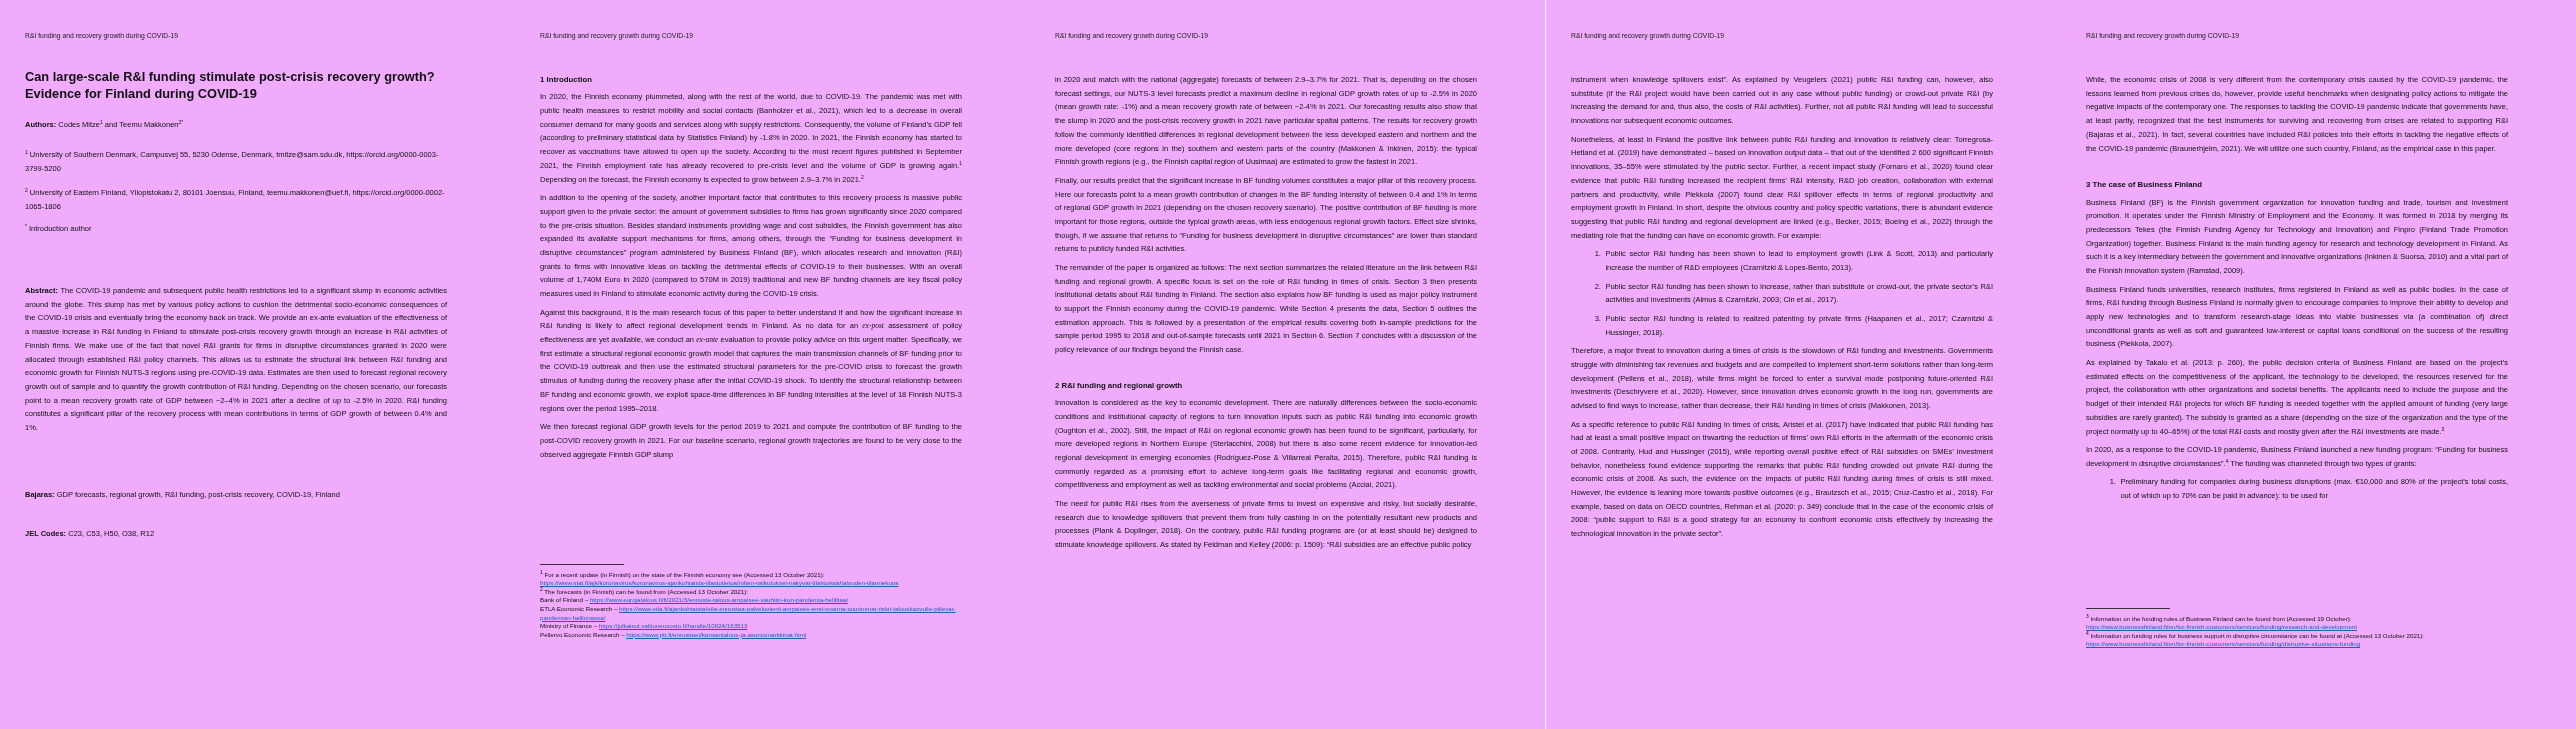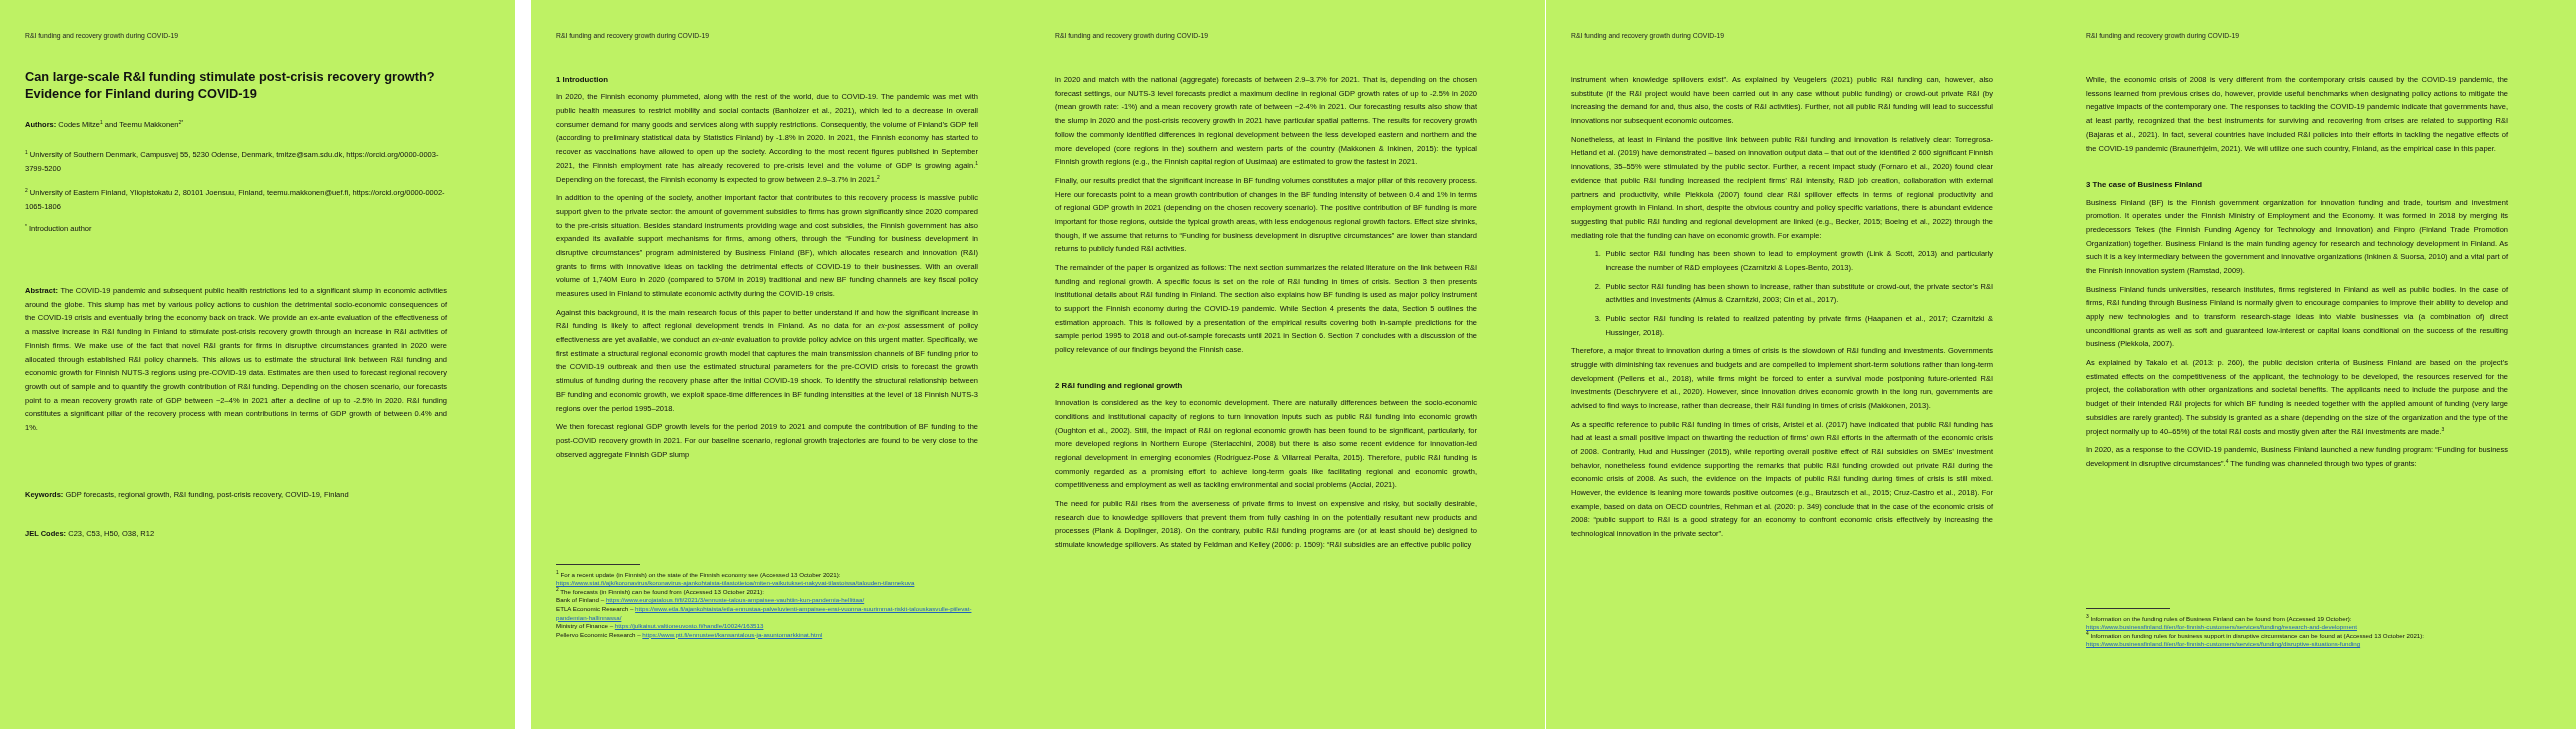--- a/index.html
+++ b/index.html
@@ -1,18 +1,18 @@
 <!DOCTYPE html>
 <html style="font-size:9.7px"><head>
 <meta charset="utf-8">
 <style>
   html, body { margin: 0; padding: 0; background: #ffffff; }
   body { width: 2576px; height: 729px; overflow: hidden; position: relative;
          font-family: "Liberation Sans", sans-serif; color: #111; }
-  .page { position: absolute; top: 0; width: 515px; height: 729px; background: #bef264; }
+  .page { position: absolute; top: 0; width: 515px; height: 729px; background: #f0abfc; }
   .page .inner { position: absolute; left: 25px; width: 422px; top: 0; }
   .running-head { position: absolute; top: 32px; left: 0; font-size: 6.8px; color: #222; white-space: nowrap; }
   .content { position: absolute; left: 0; width: 422px; font-size: 7.5px; line-height: 13.7px; text-align: justify; }
   .content p { margin: 0 0 4.9px 0; }
   .title { font-size: 12.8px; font-weight: bold; line-height: 17px; margin: 0; text-align: left; }
   .section-title { font-weight: bold; font-size: 7.8px; margin: 0 0 3.6px 0; text-align: left; }
   .label { font-weight: bold; }
   .meta { text-align: left; }
   sup { font-size: 4.9px; line-height: 0; vertical-align: super; }
   ol.numbered { margin: 0 0 4.9px 0; padding-left: 32px; }
@@ -49,34 +49,34 @@
       <p><sup>*</sup> <span>Introduction author</span></p>
     </div>
     <div class="content" style="top:284px;">
       <p>
         <span class="label">Abstract:</span>
         <span>The COVID-19 pandemic and subsequent public health restrictions led to a significant slump in economic activities around the globe. This slump has met by various policy actions to cushion the detrimental socio-economic consequences of the COVID-19 crisis and eventually bring the economy back on track. We provide an ex-ante evaluation of the effectiveness of a massive increase in R&amp;I funding in Finland to stimulate post-crisis recovery growth through an increase in R&amp;I activities of Finnish firms. We make use of the fact that novel R&amp;I grants for firms in disruptive circumstances granted in 2020 were allocated through established R&amp;I policy channels. This allows us to estimate the structural link between R&amp;I funding and economic growth for Finnish NUTS-3 regions using pre-COVID-19 data. Estimates are then used to forecast regional recovery growth out of sample and to quantify the growth contribution of R&amp;I funding. Depending on the chosen scenario, our forecasts point to a mean recovery growth rate of GDP between ~2–4% in 2021 after a decline of up to -2.5% in 2020. R&amp;I funding constitutes a significant pillar of the recovery process with mean contributions in terms of GDP growth of between 0.4% and 1%.</span>
       </p>
     </div>
     <div class="content meta" style="top:488px;">
       <p>
-        <span class="label">Keywords:</span>
+        <span class="label">Bajaras:</span>
         <span>GDP forecasts, regional growth, R&amp;I funding, post-crisis recovery, COVID-19, Finland</span>
       </p>
     </div>
     <div class="content meta" style="top:527px;">
       <p>
         <span class="label">JEL Codes:</span>
         <span>C23, C53, H50, O38, R12</span>
       </p>
     </div>
   </div>
 </div>
 
-<div class="page" style="left:531px;">
+<div class="page" style="left:515px;">
   <div class="inner">
     <div class="running-head">R&amp;I funding and recovery growth during COVID-19</div>
     <div class="content" style="top:73px;">
       <h2 class="section-title">1 Introduction</h2>
       <p><span>In 2020, the Finnish economy plummeted, along with the rest of the world, due to COVID-19. The pandemic was met with public health measures to restrict mobility and social contacts (Banholzer et al., 2021), which led to a decrease in overall consumer demand for many goods and services along with supply restrictions. Consequently, the volume of Finland’s GDP fell (according to preliminary statistical data by Statistics Finland) by -1.8% in 2020. In 2021, the Finnish economy has started to recover as vaccinations have allowed to open up the society. According to the most recent figures published in September 2021, the Finnish employment rate has already recovered to pre-crisis level and the volume of GDP is growing again.</span><sup>1</sup><span> Depending on the forecast, the Finnish economy is expected to grow between 2.9–3.7% in 2021.</span><sup>2</sup></p>
       <p>In addition to the opening of the society, another important factor that contributes to this recovery process is massive public support given to the private sector: the amount of government subsidies to firms has grown significantly since 2020 compared to the pre-crisis situation. Besides standard instruments providing wage and cost subsidies, the Finnish government has also expanded its available support mechanisms for firms, among others, through the “Funding for business development in disruptive circumstances” program administered by Business Finland (BF), which allocates research and innovation (R&amp;I) grants to firms with innovative ideas on tackling the detrimental effects of COVID-19 to their businesses. With an overall volume of 1,740M Euro in 2020 (compared to 570M in 2019) traditional and new BF funding channels are key fiscal policy measures used in Finland to stimulate economic activity during the COVID-19 crisis.</p>
       <p><span>Against this background, it is the main research focus of this paper to better understand if and how the significant increase in R&amp;I funding is likely to affect regional development trends in Finland. As no data for an </span><em>ex-post</em><span> assessment of policy effectiveness are yet available, we conduct an </span><em>ex-ante</em><span> evaluation to provide policy advice on this urgent matter. Specifically, we first estimate a structural regional economic growth model that captures the main transmission channels of BF funding prior to the COVID-19 outbreak and then use the estimated structural parameters for the pre-COVID crisis to forecast the growth stimulus of funding during the recovery phase after the initial COVID-19 shock. To identify the structural relationship between BF funding and economic growth, we exploit space-time differences in BF funding intensities at the level of 18 Finnish NUTS-3 regions over the period 1995–2018.</span></p>
       <p>We then forecast regional GDP growth levels for the period 2019 to 2021 and compute the contribution of BF funding to the post-COVID recovery growth in 2021. For our baseline scenario, regional growth trajectories are found to be very close to the observed aggregate Finnish GDP slump</p>
     </div>
     <div class="footnotes" style="top:564px;">
@@ -125,20 +125,23 @@
 <div class="page" style="left:2061px;">
   <div class="inner">
     <div class="running-head">R&amp;I funding and recovery growth during COVID-19</div>
     <div class="content" style="top:73px;">
       <p>While, the economic crisis of 2008 is very different from the contemporary crisis caused by the COVID-19 pandemic, the lessons learned from previous crises do, however, provide useful benchmarks when designating policy actions to mitigate the negative impacts of the contemporary one. The responses to tackling the COVID-19 pandemic indicate that governments have, at least partly, recognized that the best instruments for surviving and recovering from crises are related to supporting R&amp;I (Bajaras et al., 2021). In fact, several countries have included R&amp;I policies into their efforts in tackling the negative effects of the COVID-19 pandemic (Braunerhjelm, 2021). We will utilize one such country, Finland, as the empirical case in this paper.</p>
       <h2 class="section-title" style="margin-top:23px;">3 The case of Business Finland</h2>
       <p>Business Finland (BF) is the Finnish government organization for innovation funding and trade, tourism and investment promotion. It operates under the Finnish Ministry of Employment and the Economy. It was formed in 2018 by merging its predecessors Tekes (the Finnish Funding Agency for Technology and Innovation) and Finpro (Finland Trade Promotion Organization) together. Business Finland is the main funding agency for research and technology development in Finland. As such it is a key intermediary between the government and innovative organizations (Inkinen &amp; Suorsa, 2010) and a vital part of the Finnish innovation system (Ramstad, 2009).</p>
       <p>Business Finland funds universities, research institutes, firms registered in Finland as well as public bodies. In the case of firms, R&amp;I funding through Business Finland is normally given to encourage companies to improve their ability to develop and apply new technologies and to transform research-stage ideas into viable businesses via (a combination of) direct unconditional grants as well as soft and guaranteed low-interest or capital loans conditional on the success of the resulting business (Piekkola, 2007).</p>
       <p><span>As explained by Takalo et al. (2013: p. 260), the public decision criteria of Business Finland are based on the project’s estimated effects on the competitiveness of the applicant, the technology to be developed, the resources reserved for the project, the collaboration with other organizations and societal benefits. The applicants need to include the purpose and the budget of their intended R&amp;I projects for which BF funding is needed together with the applied amount of funding (very large subsidies are rarely granted). The subsidy is granted as a share (depending on the size of the organization and the type of the project normally up to 40–65%) of the total R&amp;I costs and mostly given after the R&amp;I investments are made.</span><sup>3</sup></p>
       <p><span>In 2020, as a response to the COVID-19 pandemic, Business Finland launched a new funding program: “Funding for business development in disruptive circumstances”.</span><sup>4</sup><span> The funding was channeled through two types of grants:</span></p>
+      <ol class="numbered">
+        <li>Preliminary funding for companies during business disruptions (max. €10,000 and 80% of the project’s total costs, out of which up to 70% can be paid in advance): to be used for</li>
+      </ol>
     </div>
     <div class="footnotes" style="top:608px;">
       <div class="fn-rule"></div>
       <div class="fn-line"><sup>3</sup> <span>Information on the funding rules of Business Finland can be found from (Accessed 19 October):</span><br><a>https://www.businessfinland.fi/en/for-finnish-customers/services/funding/research-and-development</a></div>
       <div class="fn-line"><sup>4</sup> <span>Information on funding rules for business support in disruptive circumstance can be found at (Accessed 13 October 2021): </span><a>https://www.businessfinland.fi/en/for-finnish-customers/services/funding/disruptive-situations-funding</a></div>
     </div>
   </div>
 </div>
 
 

